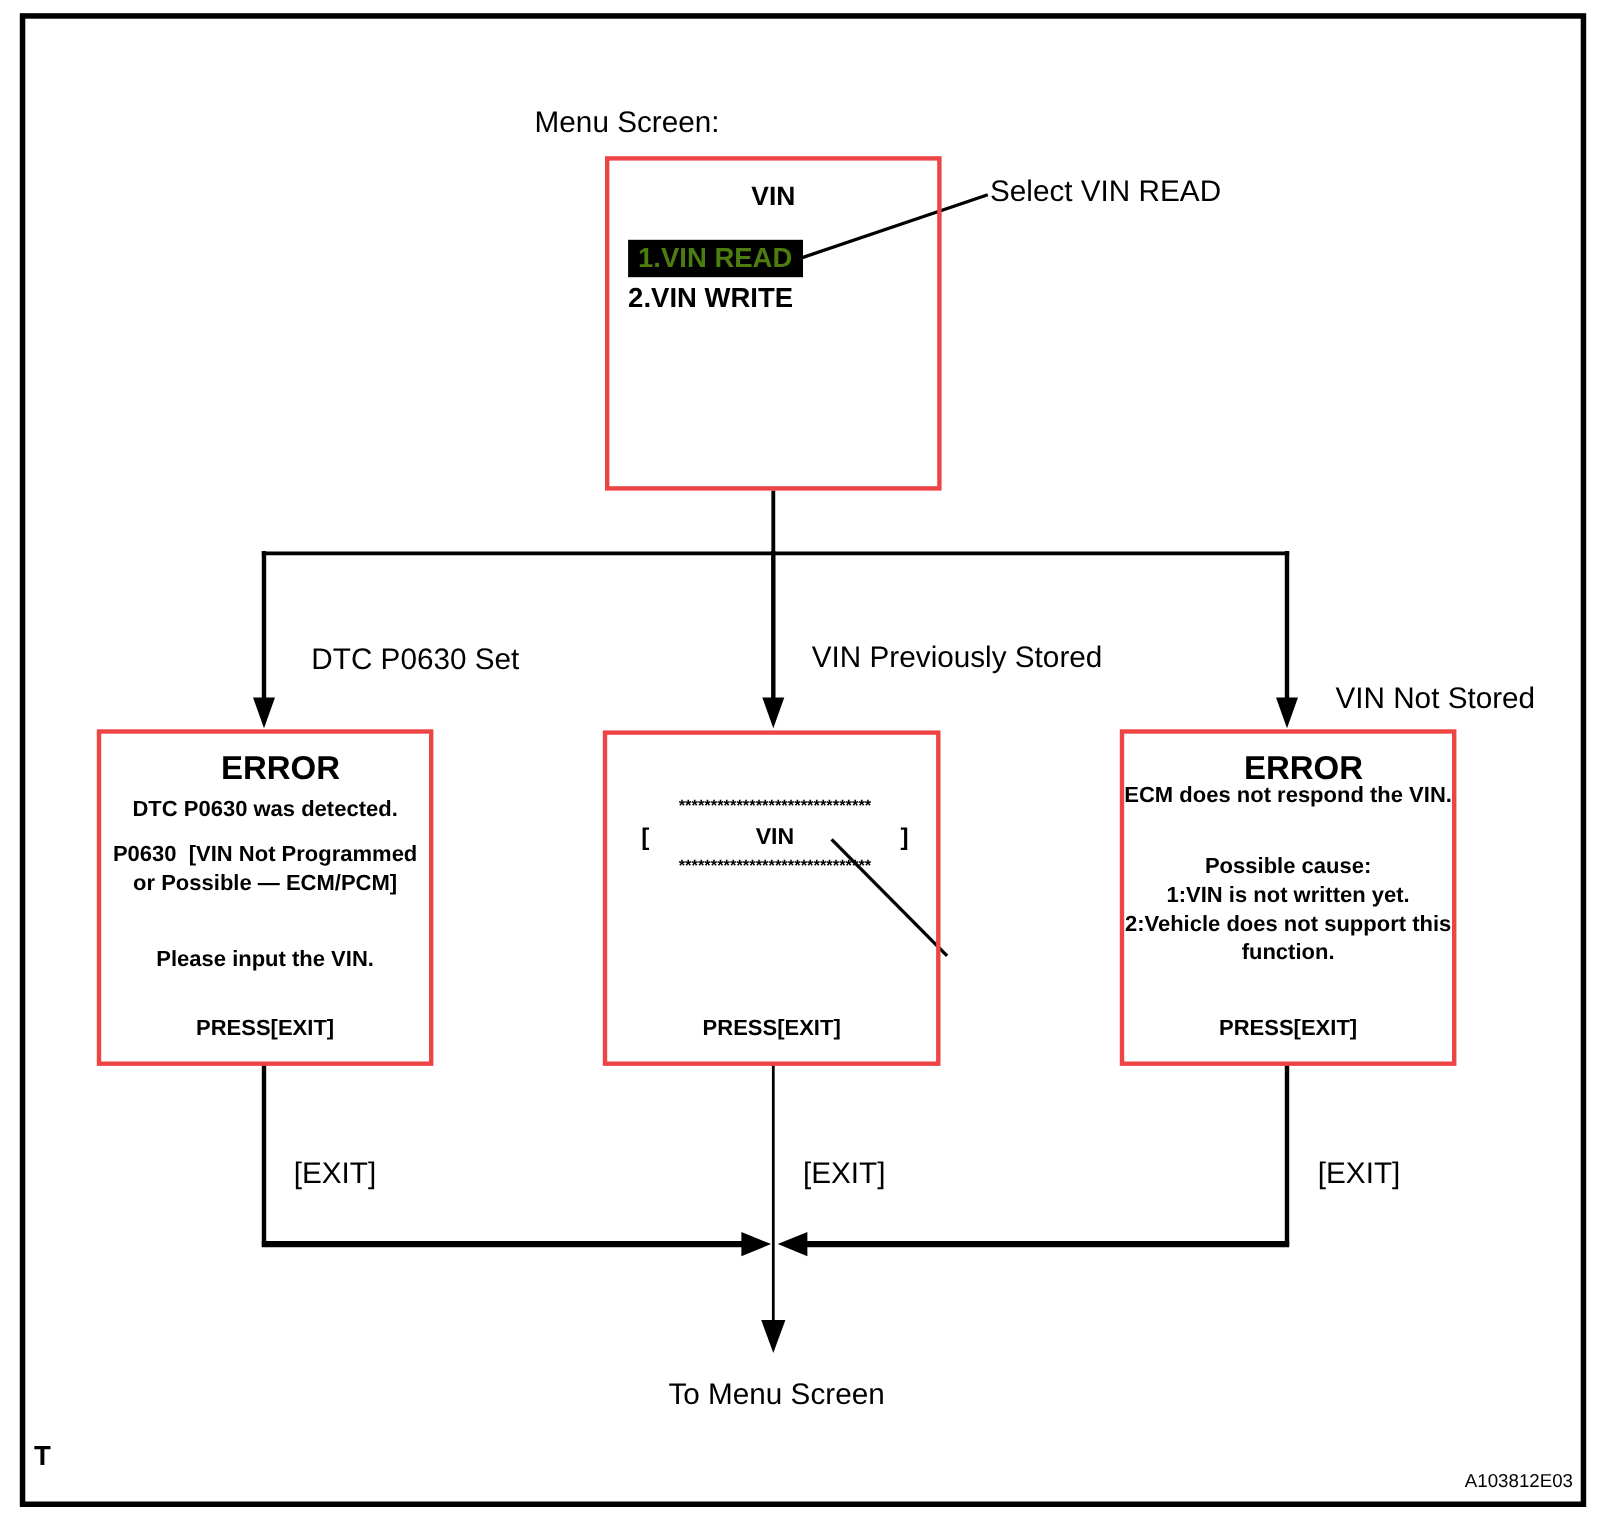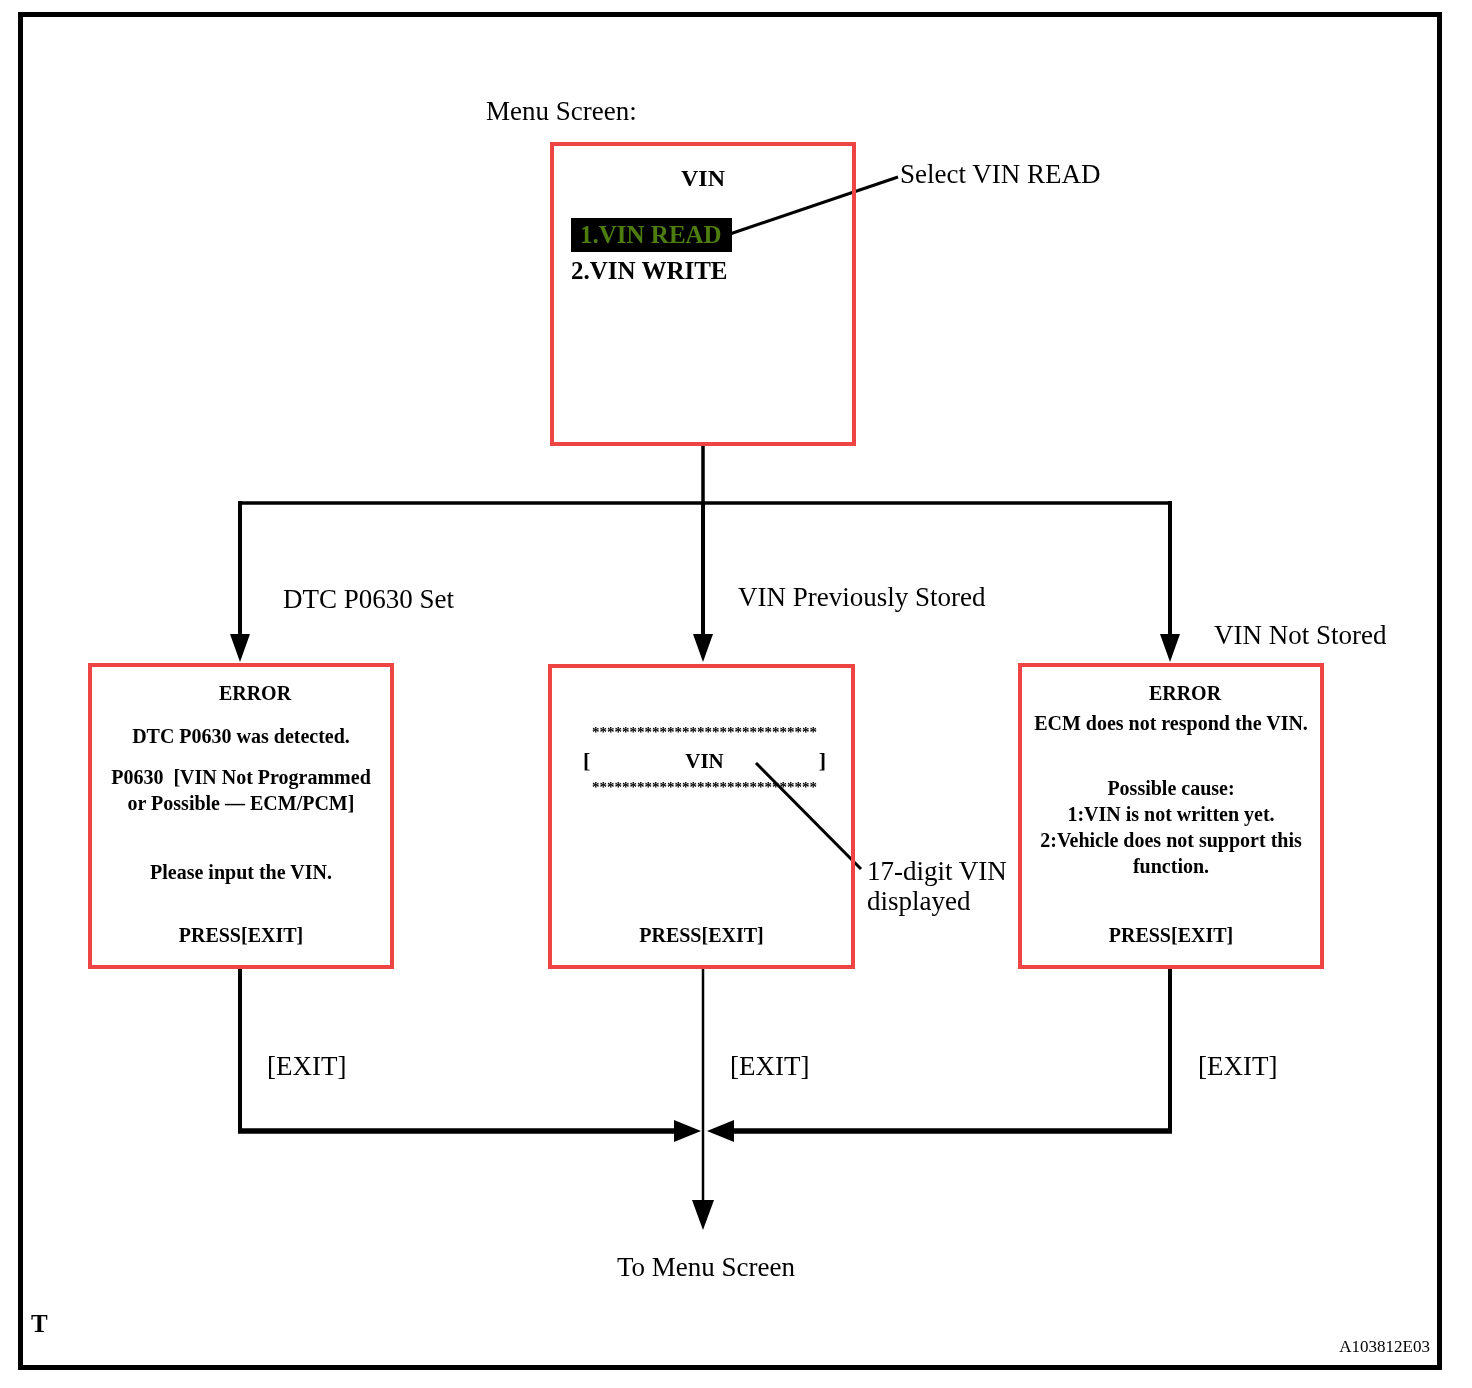--- a/index.html
+++ b/index.html
@@ -1,32 +1,32 @@
 <!DOCTYPE html>
 <html><head>
 <meta charset="utf-8">
 <style>
   html,body { margin:0; padding:0; background:#ffffff; }
   .page {
     position:relative; width:1472px; height:1388px; background:#ffffff;
-    color:#000; font-family:Liberation Serif, serif; overflow:hidden;
+    color:#000; font-family:Liberation Sans, sans-serif; overflow:hidden;
   }
   svg.lines { position:absolute; left:0; top:0; z-index:1; }
   .frame {
     position:absolute; left:18px; top:12px; width:1424px; height:1358px;
     border:5px solid #000; box-sizing:border-box; z-index:0;
   }
   .label { position:absolute; font-size:27px; line-height:1.1; white-space:nowrap; z-index:3; }
   .screen {
     position:absolute; border:4px solid #ef4444; box-sizing:border-box;
     background:transparent; z-index:2;
   }
   .screen-title {
     position:absolute; left:0; right:0; text-align:center;
-    font-weight:bold; font-size:20px; white-space:pre;margin-left:28px;
+    font-weight:bold; font-size:30px; white-space:pre;margin-left:28px;
   }
   .screen-line {
     position:absolute; left:0; right:0; text-align:center;
     font-weight:bold; font-size:20px; white-space:pre;
   }
   .menu-title { position:absolute; left:0; right:0; text-align:center; font-weight:bold; font-size:24px; }
   .menu-item { position:absolute; font-weight:bold; font-size:25px; white-space:nowrap; }
   .menu-item.selected {
     background:#000; color:#4d7c0f; height:34px; line-height:34px;
     padding:0 10px 0 9px; box-sizing:border-box; min-width:149px;
@@ -109,24 +109,20 @@
   <div class="screen" style="left:548px; top:664px; width:307px; height:305px;">
     <div class="stars" style="top:56px;">******************************</div>
     <div class="vin-row" style="top:80px;">
       <span>[</span>
       <span class="vin-word">VIN</span>
       <span>]</span>
     </div>
     <div class="stars" style="top:111px;">******************************</div>
     <div class="screen-line" style="top:256px;">PRESS[EXIT]</div>
   </div>
-  <div class="annot-2line" style="left:867px; top:856px;">
-    <div>17-digit VIN</div>
-    <div>displayed</div>
-  </div>
 
   <div class="screen" style="left:1018px; top:663px; width:306px; height:306px;">
     <div class="screen-title" style="top:15px;">ERROR</div>
     <div class="screen-line" style="top:45px;">ECM does not respond the VIN.</div>
     <div class="screen-line" style="top:110px;">Possible cause:</div>
     <div class="screen-line" style="top:136px;">1:VIN is not written yet.</div>
     <div class="screen-line" style="top:162px;">2:Vehicle does not support this</div>
     <div class="screen-line" style="top:188px;">function.</div>
     <div class="screen-line" style="top:257px;">PRESS[EXIT]</div>
   </div>

